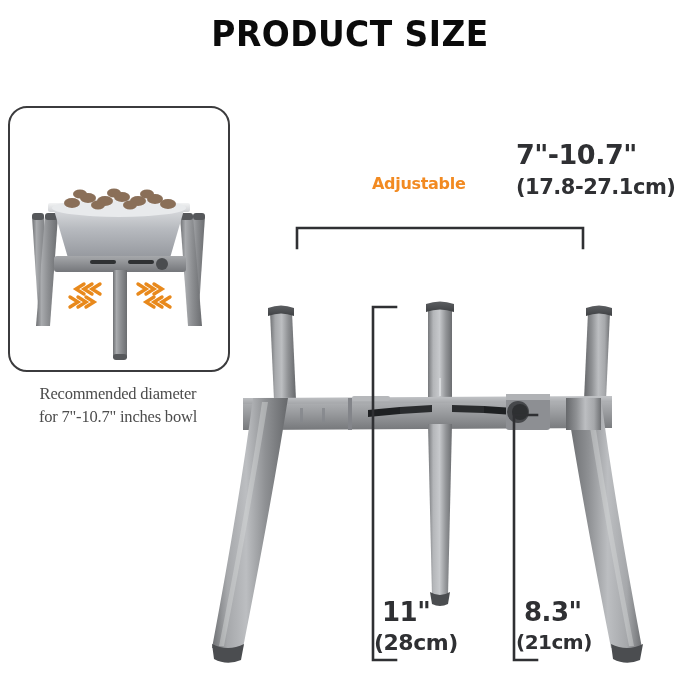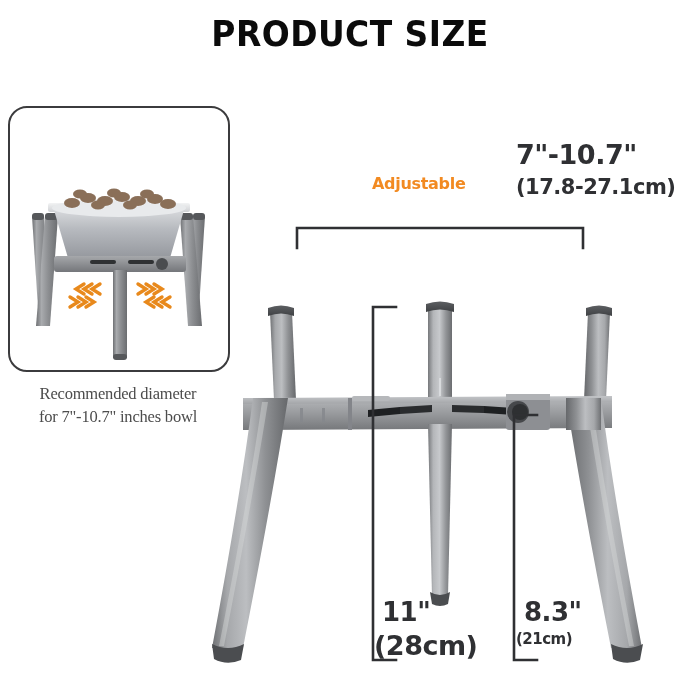--- a/index.html
+++ b/index.html
@@ -53,24 +53,24 @@
   #adjustable-label {
     left: 372px; top: 174px;
     font-size: 16px;
     color: #F28A21;
     letter-spacing: -0.3px;
   }
   #width-inches { left: 516px; top: 139px; font-size: 27px; letter-spacing: -0.5px; }
   #width-cm     { left: 516px; top: 175px; font-size: 21px; letter-spacing: -0.5px; text-align: center; }
 
   #height-inches { left: 382px; top: 597px; font-size: 26px; letter-spacing: -0.5px; }
-  #height-cm     { left: 374px; top: 630px; font-size: 27px; letter-spacing: -0.5px; }
+  #height-cm     { left: 374px; top: 630px; font-size: 22px; letter-spacing: -0.5px; }
 
   #leg-inches { left: 524px; top: 597px; font-size: 26px; letter-spacing: -0.5px; }
-  #leg-cm     { left: 516px; top: 630px; font-size: 15px; letter-spacing: -0.5px; }
+  #leg-cm     { left: 516px; top: 630px; font-size: 20px; letter-spacing: -0.5px; }
 
   svg { display: block; }
   #product-svg, #measure-svg { position: absolute; left: 0; top: 0; }
   #inset-svg { position: absolute; left: 0; top: 0; }
 </style>
 </head>
 <body>
 
 <div id="stage">
 

